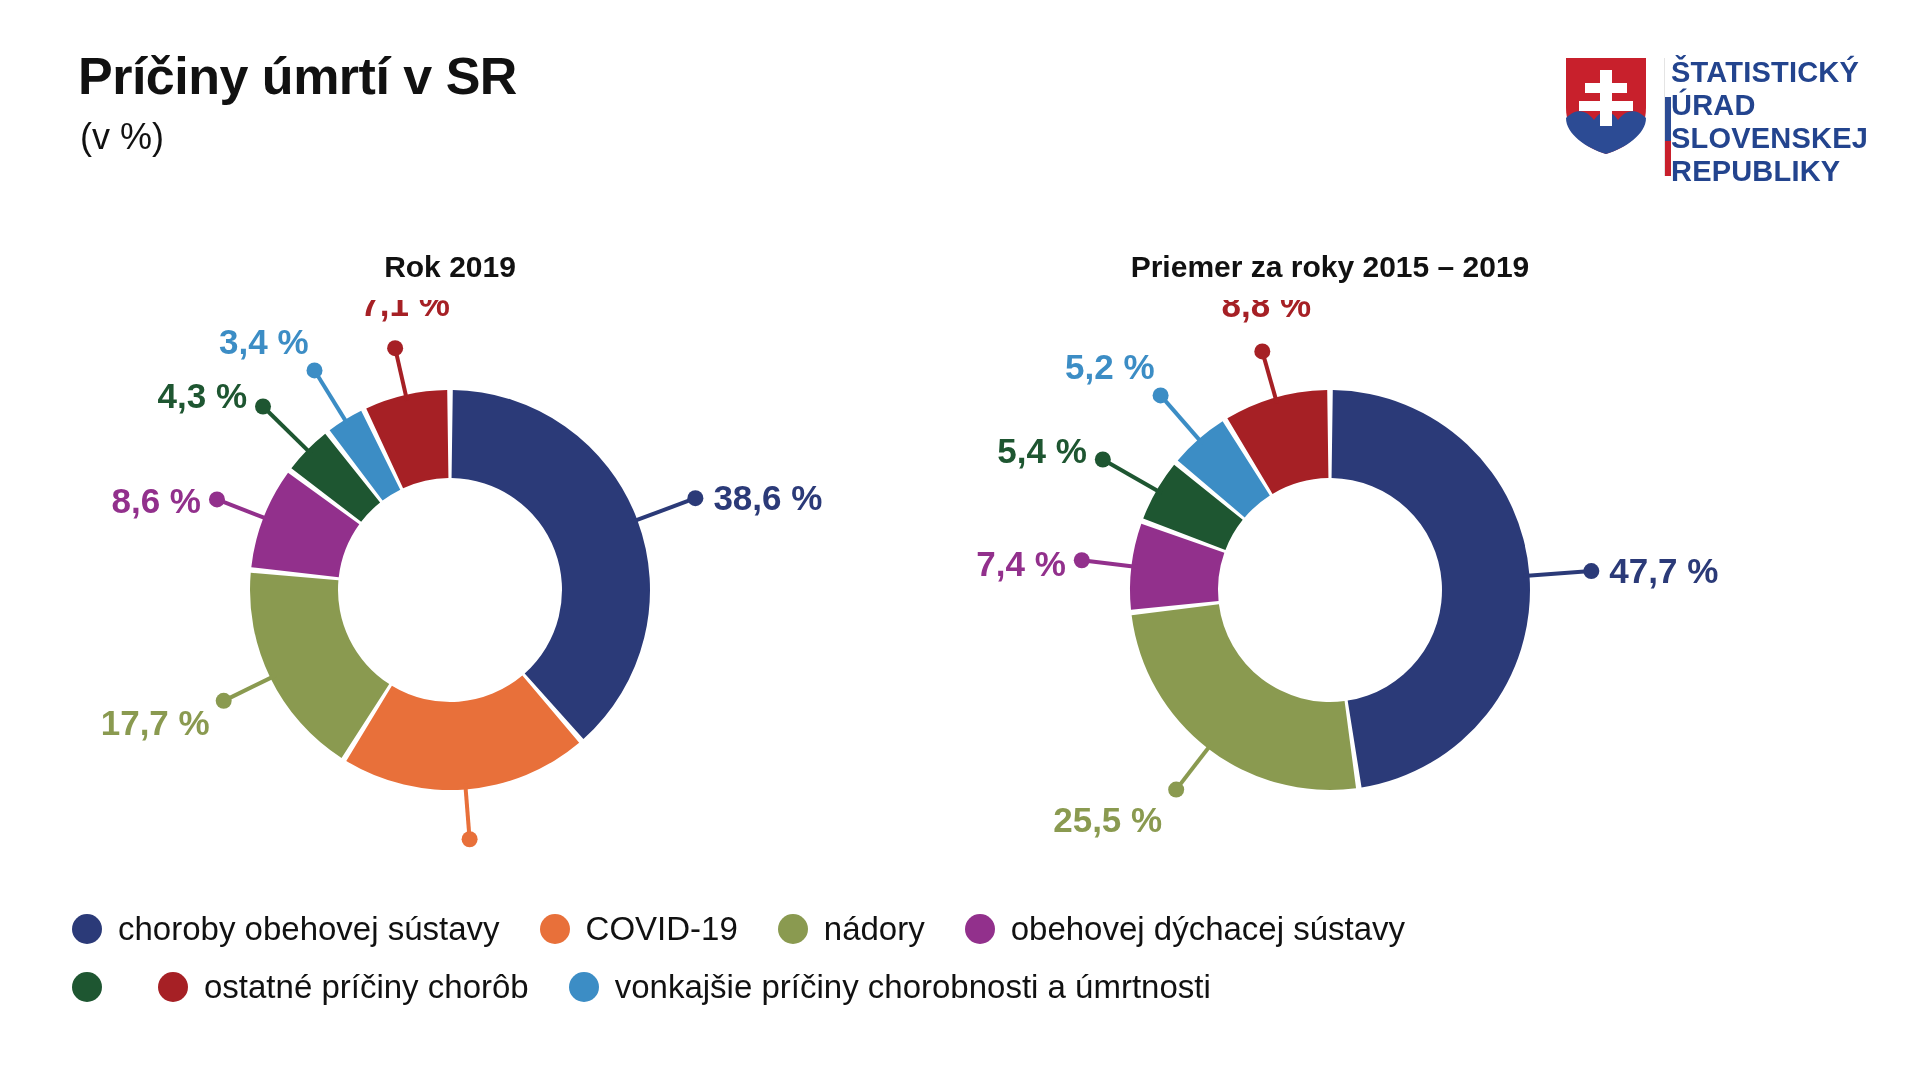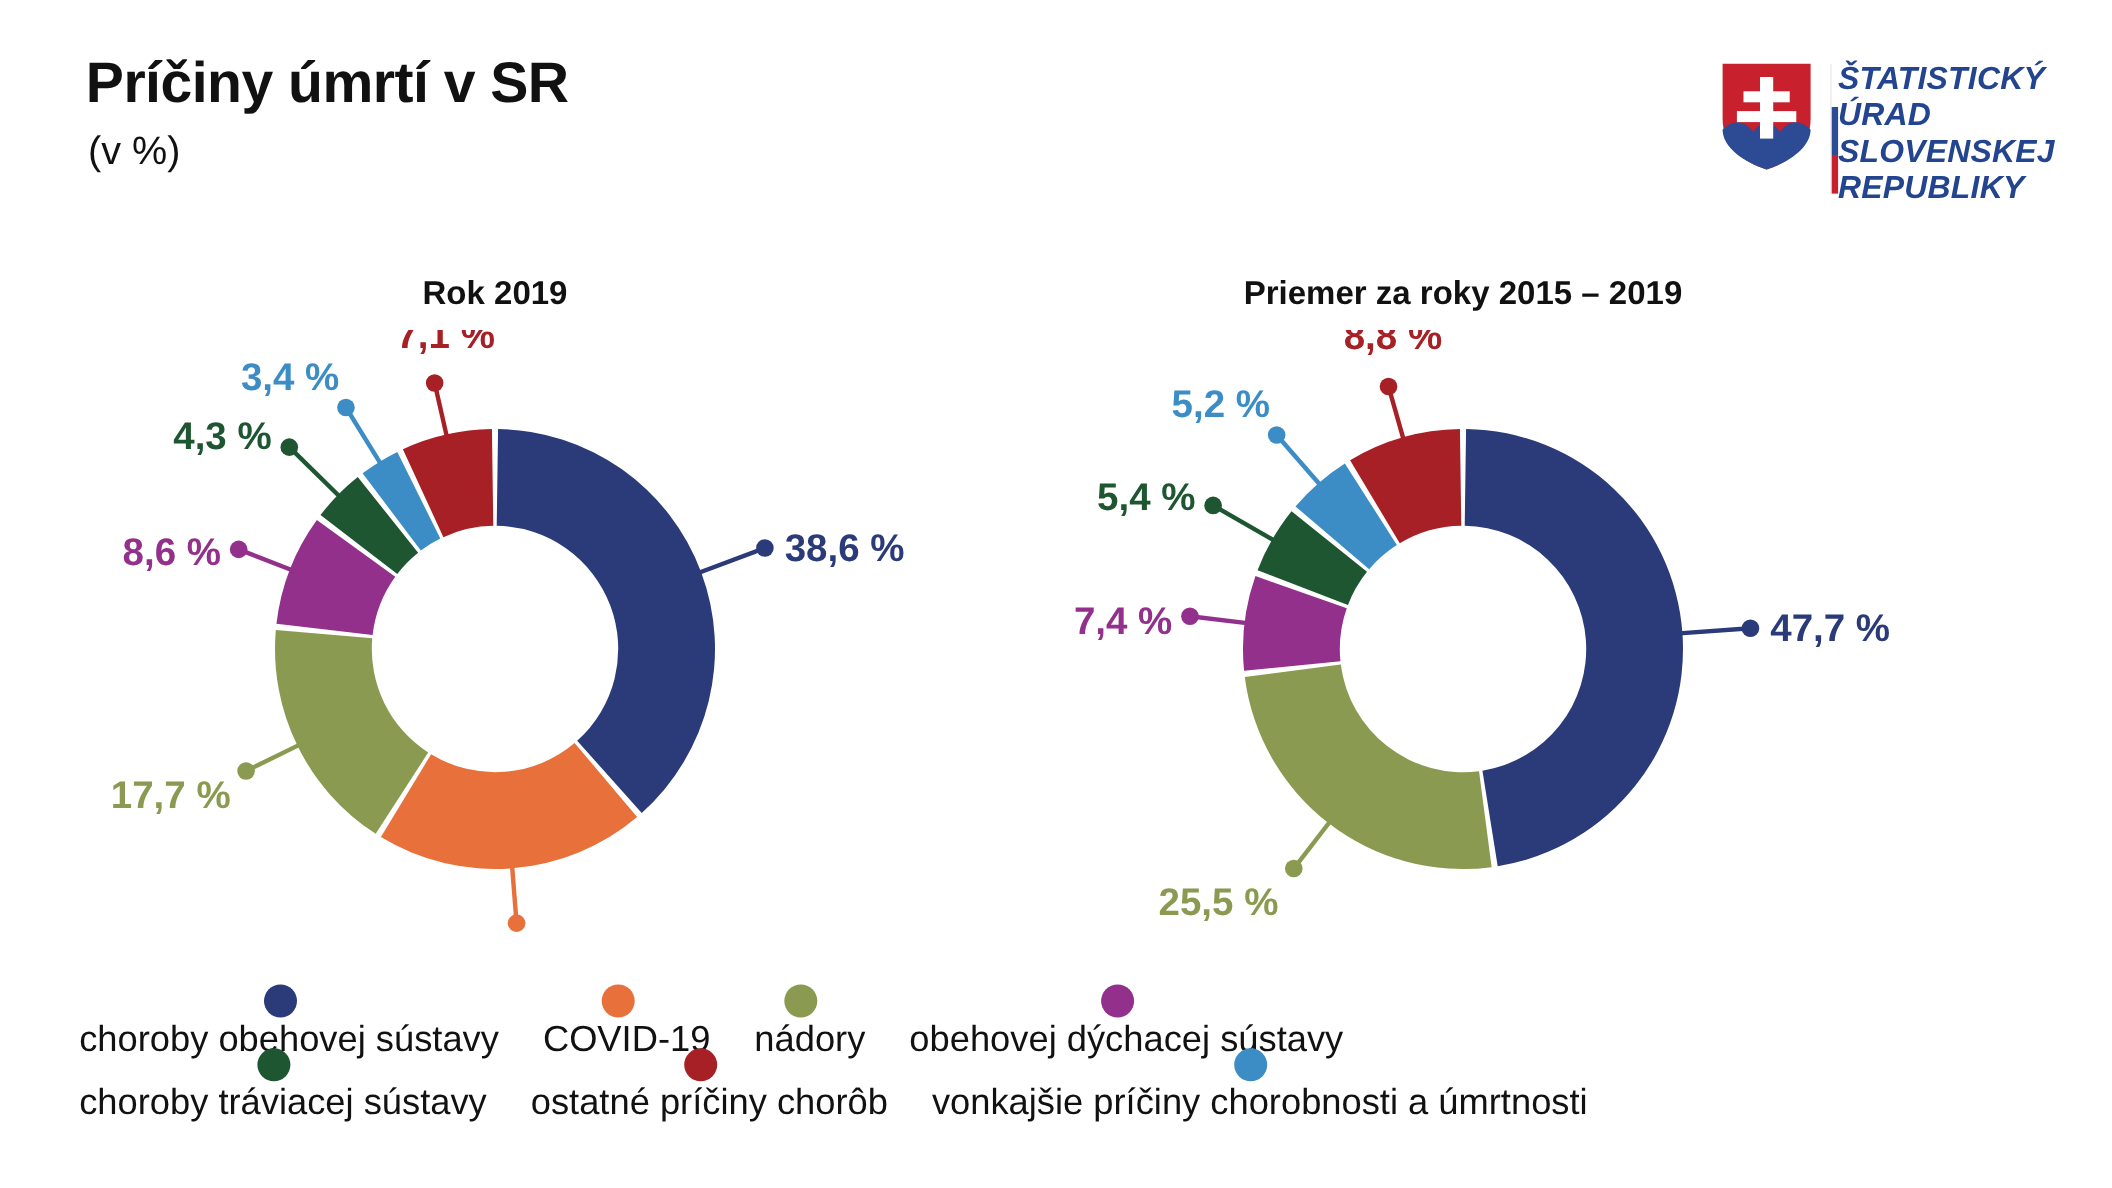--- a/index.html
+++ b/index.html
@@ -25,39 +25,39 @@
 
   
   .logo { position: absolute; right: 52px; top: 56px; display: flex; align-items: flex-start; }
   .logo-shield { width: 84px; height: 100px; }
   .logo-sep { width: 7px; height: 118px; margin-left: 16px; margin-top: 2px;
               background: linear-gradient(to bottom, #ffffff 0%, #ffffff 33%,
               #2C4B94 33%, #2C4B94 70%, #C8202C 70%, #C8202C 100%);
               border-left: 1px solid #e4e4e4; }
   .logo-text {
     margin-left: 0; color: #23448E; font-weight: bold;
-    font-size: 29px; line-height: 33px; letter-spacing: 0.2px; white-space: nowrap; font-style: italic;
+    font-size: 29px; line-height: 33px; letter-spacing: 0.2px; white-space: nowrap;
   }
 
   
   .chart-block { position: absolute; top: 250px; width: 860px; height: 640px; }
   .chart-block.left  { left: 20px; }
   .chart-block.right { left: 900px; }
   .chart-caption {
     position: absolute; top: 0; left: 0; width: 100%;
     text-align: center; font-size: 30px; font-weight: bold; color: #111111;
     white-space: nowrap;
   }
   .donut-wrap { position: absolute; left: 0; top: 50px; width: 860px; height: 560px; }
   .donut-svg { position: absolute; left: 0; top: 0; width: 860px; height: 560px; }
 
   
   .legend { position: absolute; left: 72px; top: 900px; width: 1790px; }
   .legend-row { display: flex; align-items: center; height: 58px; }
-  .legend-item { display: flex; align-items: center; margin-right: 40px; white-space: nowrap; flex-direction: column; }
+  .legend-item { display: flex; align-items: center; margin-right: 40px; white-space: nowrap; }
   .legend-dot {
     width: 30px; height: 30px; border-radius: 50%;
     margin-right: 16px; flex: 0 0 auto;
   }
   .legend-text { font-size: 33px; color: #111111; }
 </style>
 </head>
 <body>
 
 <div class="page">
@@ -179,21 +179,20 @@
           <span class="legend-text">nádory</span>
         </div>
         <div class="legend-item">
           <span class="legend-dot" style="background: rgb(146, 48, 140);"></span>
           <span class="legend-text">obehovej dýchacej sústavy</span>
         </div>
       </div>
     <div class="legend-row" id="legend-row-1">
         <div class="legend-item">
           <span class="legend-dot" style="background: rgb(30, 86, 49);"></span>
-          <span class="legend-text">choroby tráviacej sústavy</span>
         </div>
         <div class="legend-item">
           <span class="legend-dot" style="background: rgb(166, 32, 37);"></span>
           <span class="legend-text">ostatné príčiny chorôb</span>
         </div>
         <div class="legend-item">
           <span class="legend-dot" style="background: rgb(60, 141, 197);"></span>
           <span class="legend-text">vonkajšie príčiny chorobnosti a úmrtnosti</span>
         </div>
       </div>

